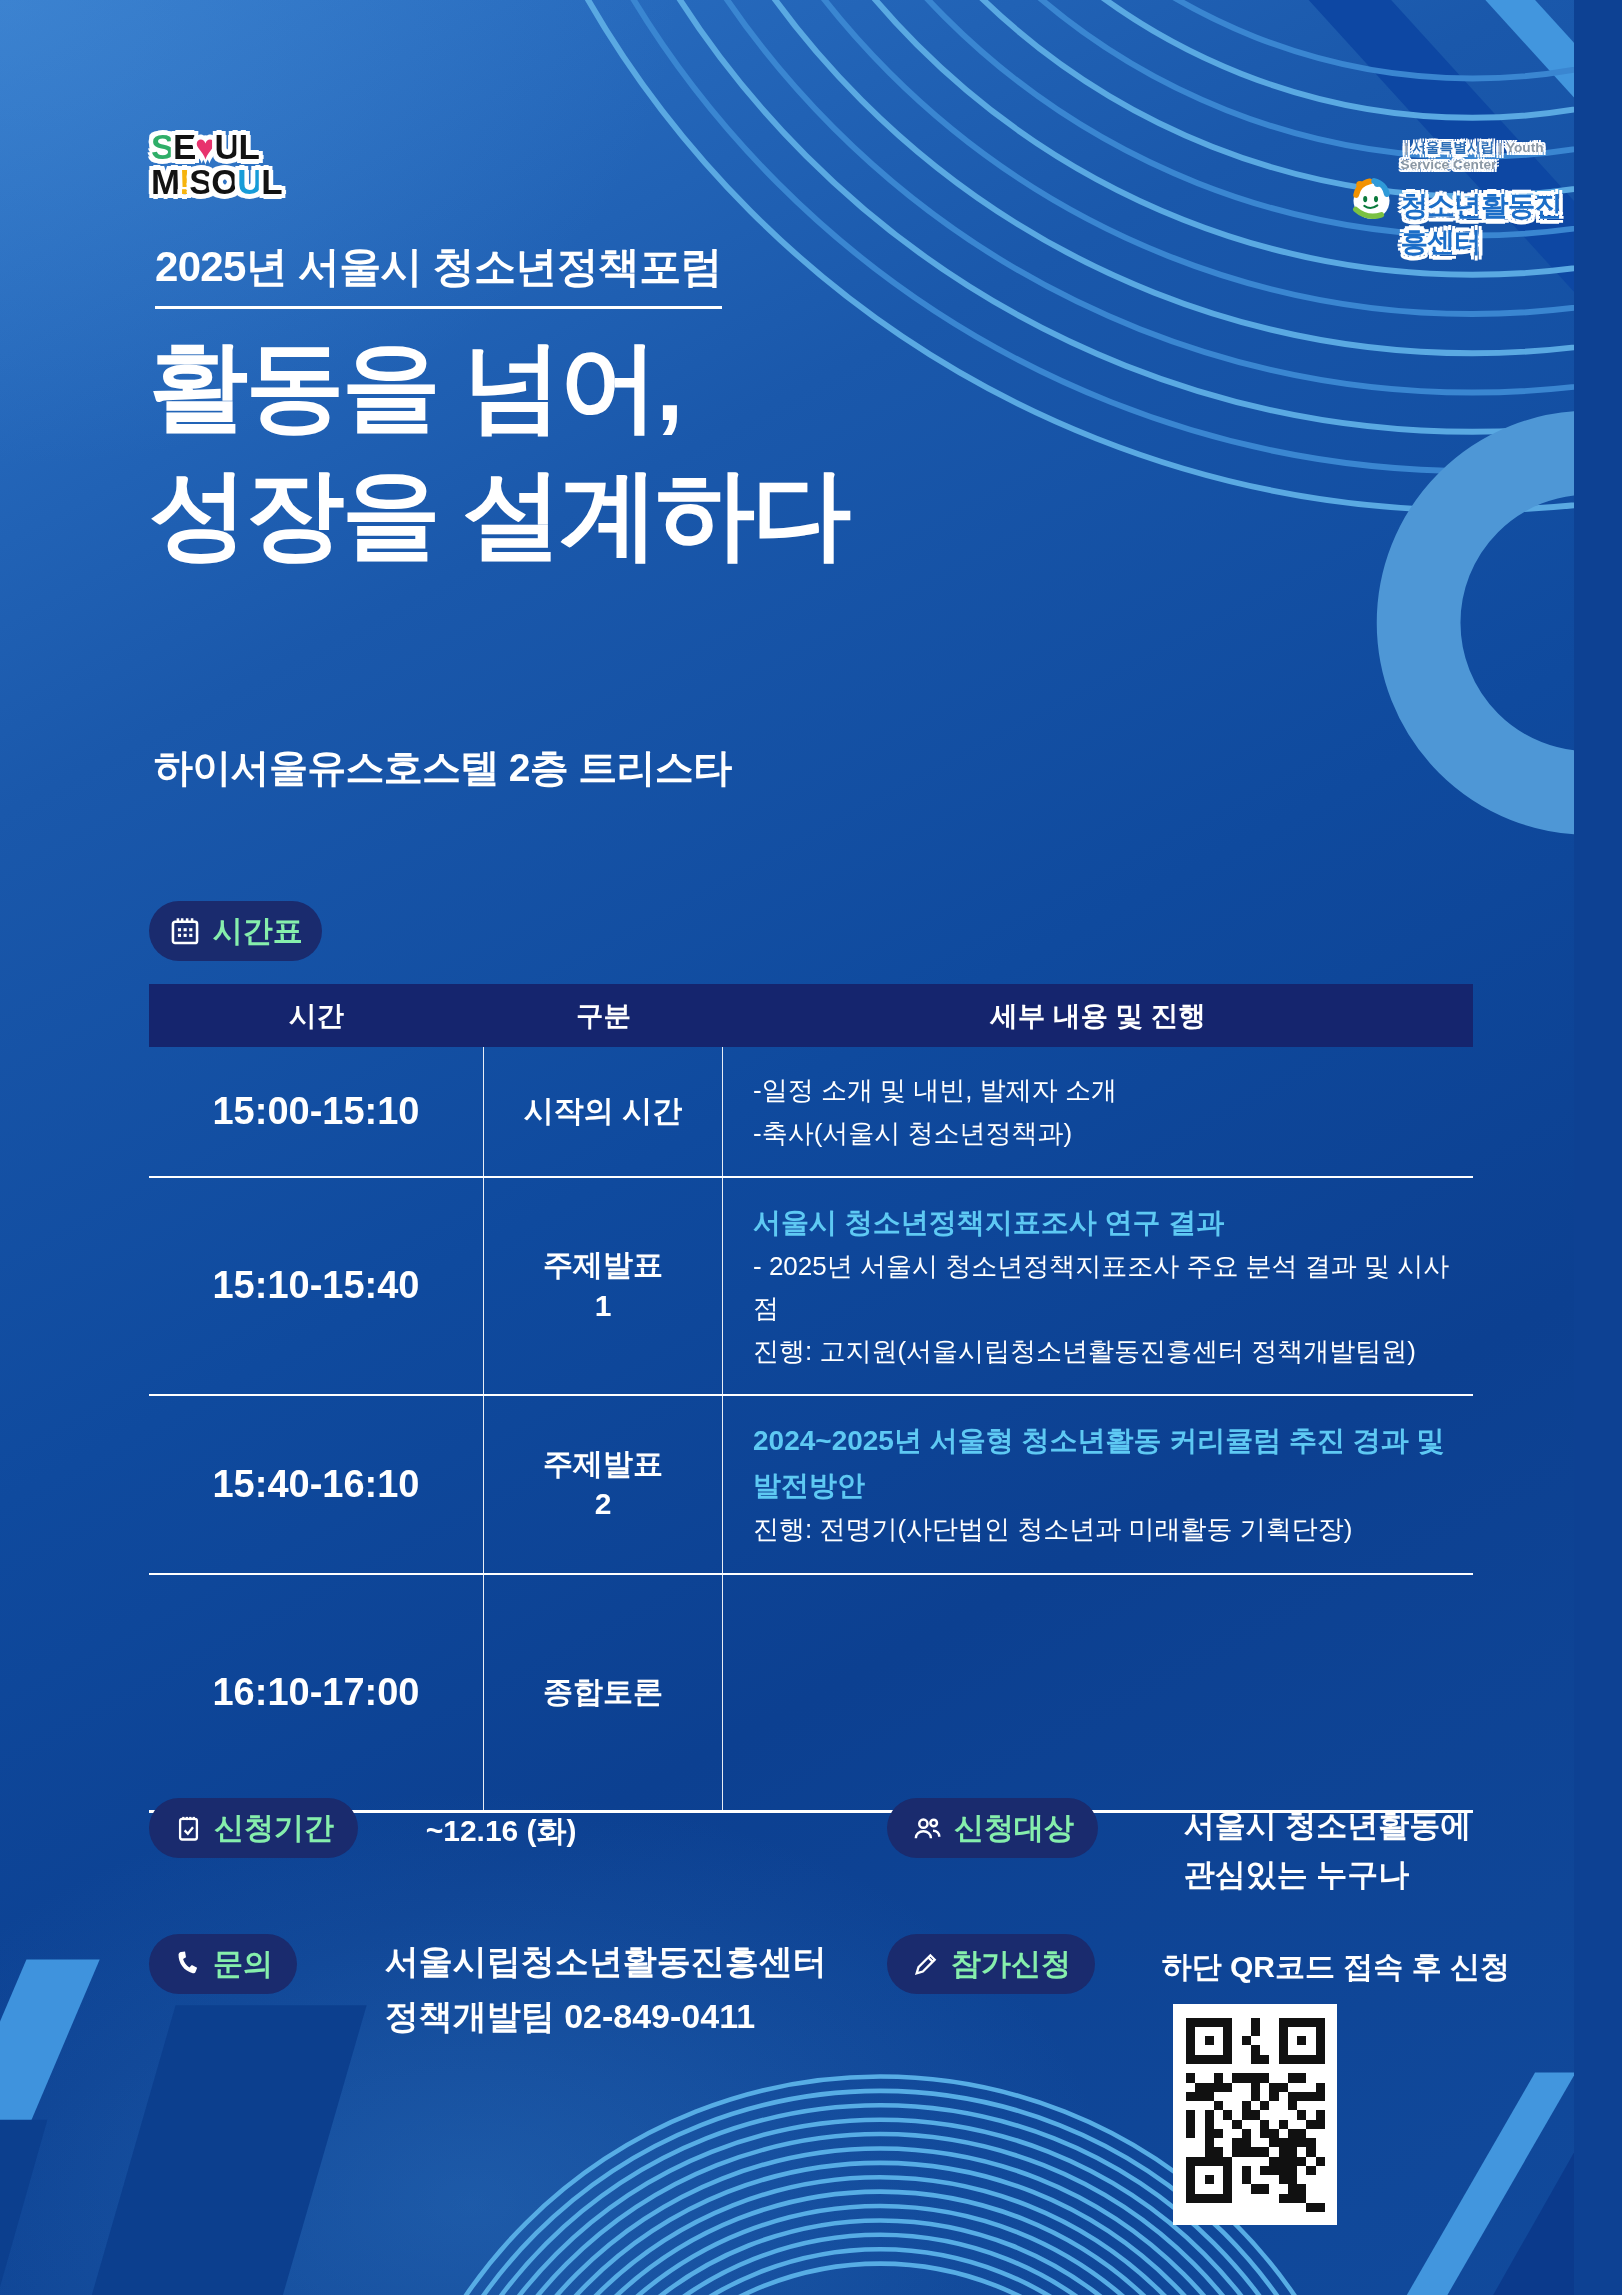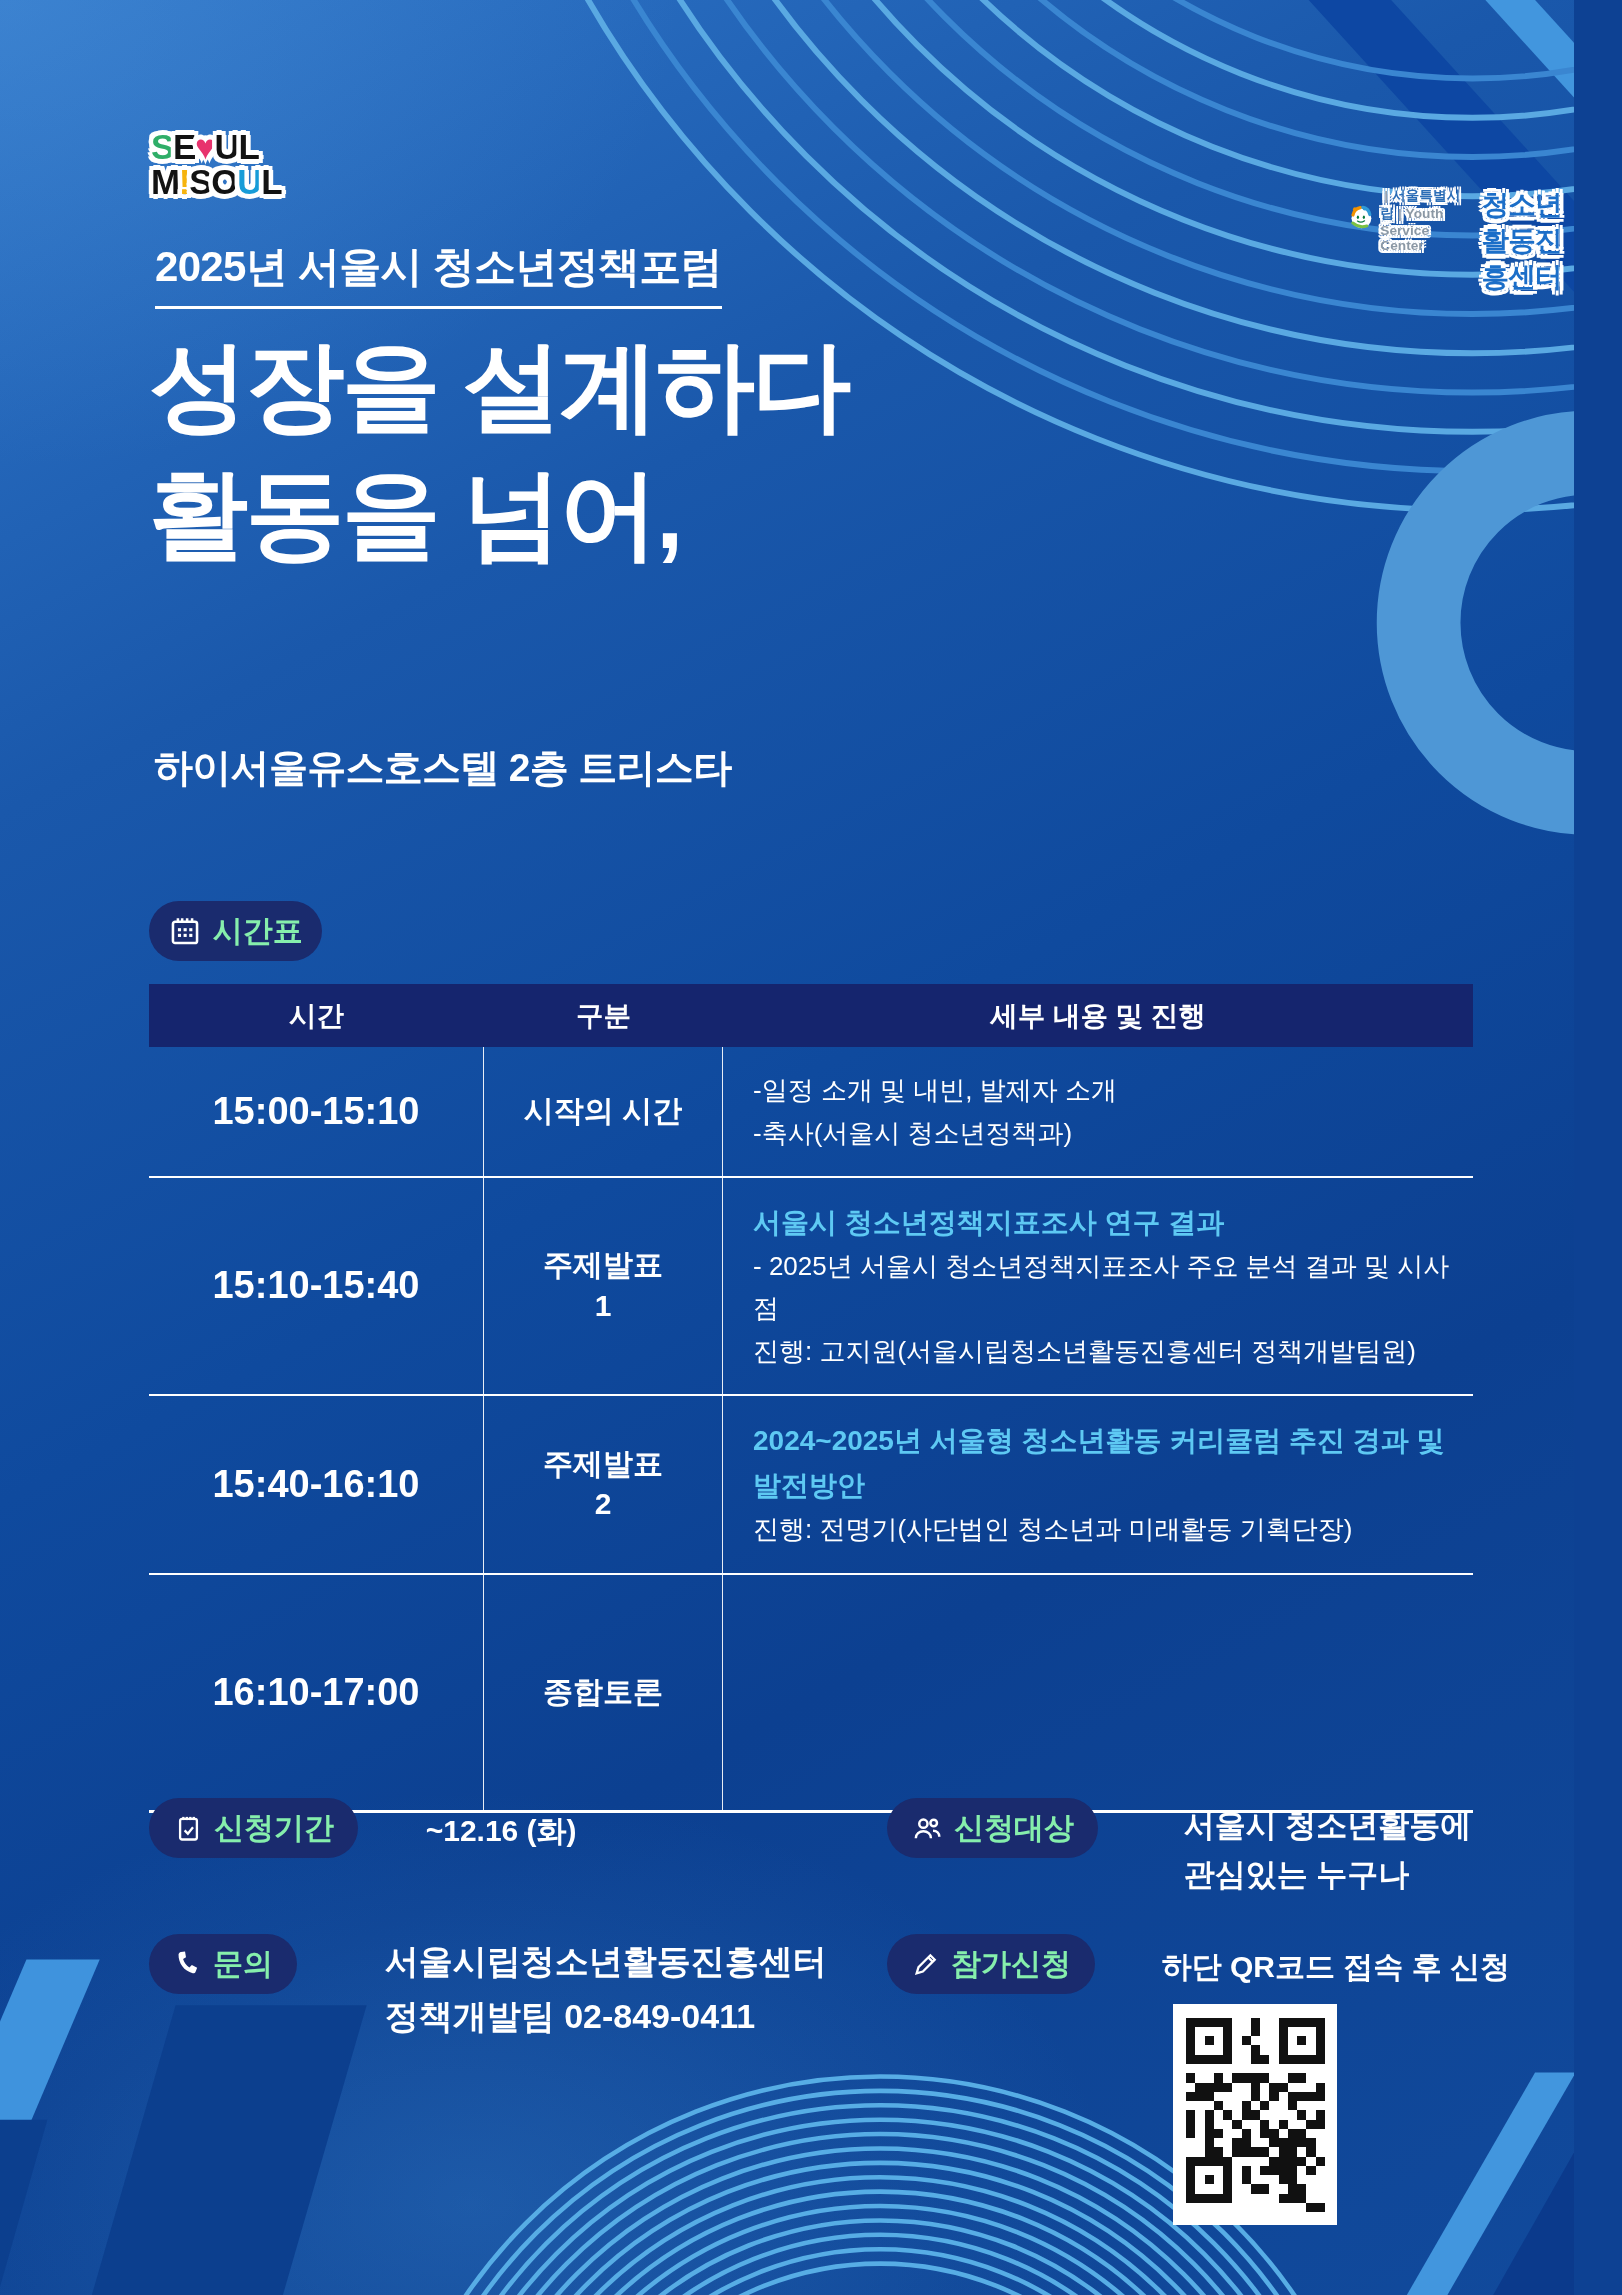--- a/index.html
+++ b/index.html
@@ -13,21 +13,21 @@
       linear-gradient(152deg,#2f76c9 0%,#1a58ab 26%,#0f4a9e 48%,#0c4091 68%,#114a9c 100%);
   }
   #decor{position:absolute;inset:0;z-index:0;}
   .layer{position:absolute;z-index:1;}
 
   
   .logo-seoul{left:151px;top:130px;font-weight:900;font-size:35px;line-height:.96;letter-spacing:-1.3px;
     text-shadow:-3.9px -3.9px 0 #fff,3.9px -3.9px 0 #fff,-3.9px 3.9px 0 #fff,3.9px 3.9px 0 #fff,-4.6px 0 0 #fff,4.6px 0 0 #fff,0 -4.6px 0 #fff,0 4.6px 0 #fff;}
   .logo-seoul .l2{margin-top:1.3px;}
   .logo-center{left:1349px;top:139px;display:flex;align-items:center;gap:6.5px;}
-  .org-lines{display:flex;flex-direction:row;gap:8px;margin-top:48px;}
+  .org-lines{display:flex;flex-direction:column;gap:16px;}
   .org-small{font-size:13.7px;font-weight:700;color:#2a6cb5;letter-spacing:0;
     text-shadow:-2.6px -2.6px 0 #fff,2.6px -2.6px 0 #fff,-2.6px 2.6px 0 #fff,2.6px 2.6px 0 #fff,-2.6px 0 0 #fff,2.6px 0 0 #fff,0 -2.6px 0 #fff,0 2.6px 0 #fff;}
   .org-small .sep{color:#96a3b2;font-weight:900;padding:0 3.9px;}
   .org-small .en{color:#8b98a5;}
   .org-main{font-size:27.5px;font-weight:900;color:#1b6ec8;letter-spacing:-0.7px;
     text-shadow:-3.9px -3.9px 0 #fff,3.9px -3.9px 0 #fff,-3.9px 3.9px 0 #fff,3.9px 3.9px 0 #fff,-4.6px 0 0 #fff,4.6px 0 0 #fff,0 -4.6px 0 #fff,0 4.6px 0 #fff;}
 
   
   .subtitle{left:155px;top:239px;font-size:42px;font-weight:900;letter-spacing:-0.7px;}
   .subtitle-underline{left:155px;top:306px;width:567px;height:3.3px;background:#fff;}
@@ -151,22 +151,22 @@
       <div class="org-small">
         <span class="sep">|</span><span>서울특별시립</span><span class="sep">|</span><span class="en">Youth Service Center</span>
       </div>
       <div class="org-main">청소년활동진흥센터</div>
     </div>
   </div>
 
   <div class="layer subtitle">2025년 서울시 청소년정책포럼</div>
   <div class="layer subtitle-underline"></div>
   <div class="layer title">
+    <div>활동을 넘어,</div>
     <div>성장을 설계하다</div>
-    <div>활동을 넘어,</div>
   </div>
   <div class="layer venue">하이서울유스호스텔 2층 트리스타</div>
 
   <div class="layer pill badge-schedule">
     <span class="picon">
       <svg width="34" height="34" viewBox="0 0 24 24" fill="none" stroke="#ffffff" stroke-width="1.8">
         <rect x="3.5" y="5.5" width="17" height="15" rx="1.5"></rect>
         <line x1="7" y1="3" x2="7" y2="6"></line>
           <line x1="10" y1="3" x2="10" y2="6"></line>
         <line x1="13.5" y1="3" x2="13.5" y2="6"></line>

